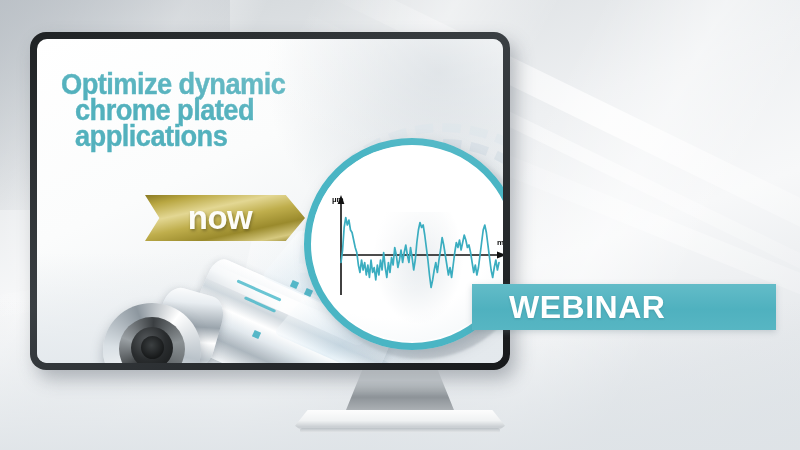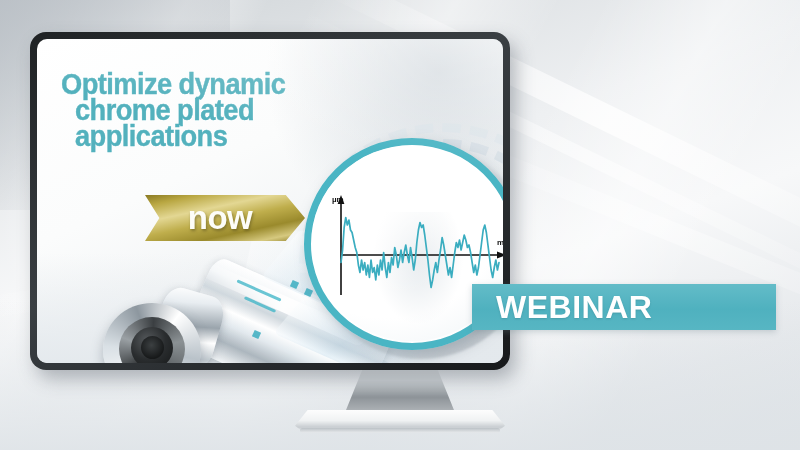--- a/index.html
+++ b/index.html
@@ -135,21 +135,21 @@
   .axis-lbl{position:absolute;font-size:8px;font-weight:bold;color:#111;font-family:"Liberation Sans",sans-serif;}
   .lbl-um{left:21px;top:50px;}
   .lbl-mm{left:186px;top:93px;}
 
   
   .webinar{position:absolute;left:472px;top:284px;width:304px;height:46px;
     background:linear-gradient(180deg,#63bcc8,#4fb1bf 55%,#57b6c3);
     display:flex;align-items:center;
     box-shadow:0 2px 6px rgba(110,130,140,.3);}
   .webinar span{color:#ffffff;font-weight:bold;font-size:32px;letter-spacing:.5px;padding-left:24px;
-    text-shadow:0 1px 2px rgba(40,90,100,.25);}
+    text-shadow:0 1px 2px rgba(40,90,100,.25);margin-left:13px;}
 </style>
 </head>
 <body>
 
 <div id="stage">
 
   <div class="bg"></div>
   <div class="bg-shade-l"></div>
   <div class="bg-streak" style="left:330px;top:-30px;width:620px;height:26px;transform:rotate(26deg);"></div>
   <div class="bg-streak" style="left:300px;top:10px;width:640px;height:14px;transform:rotate(26deg);opacity:.7;"></div>

